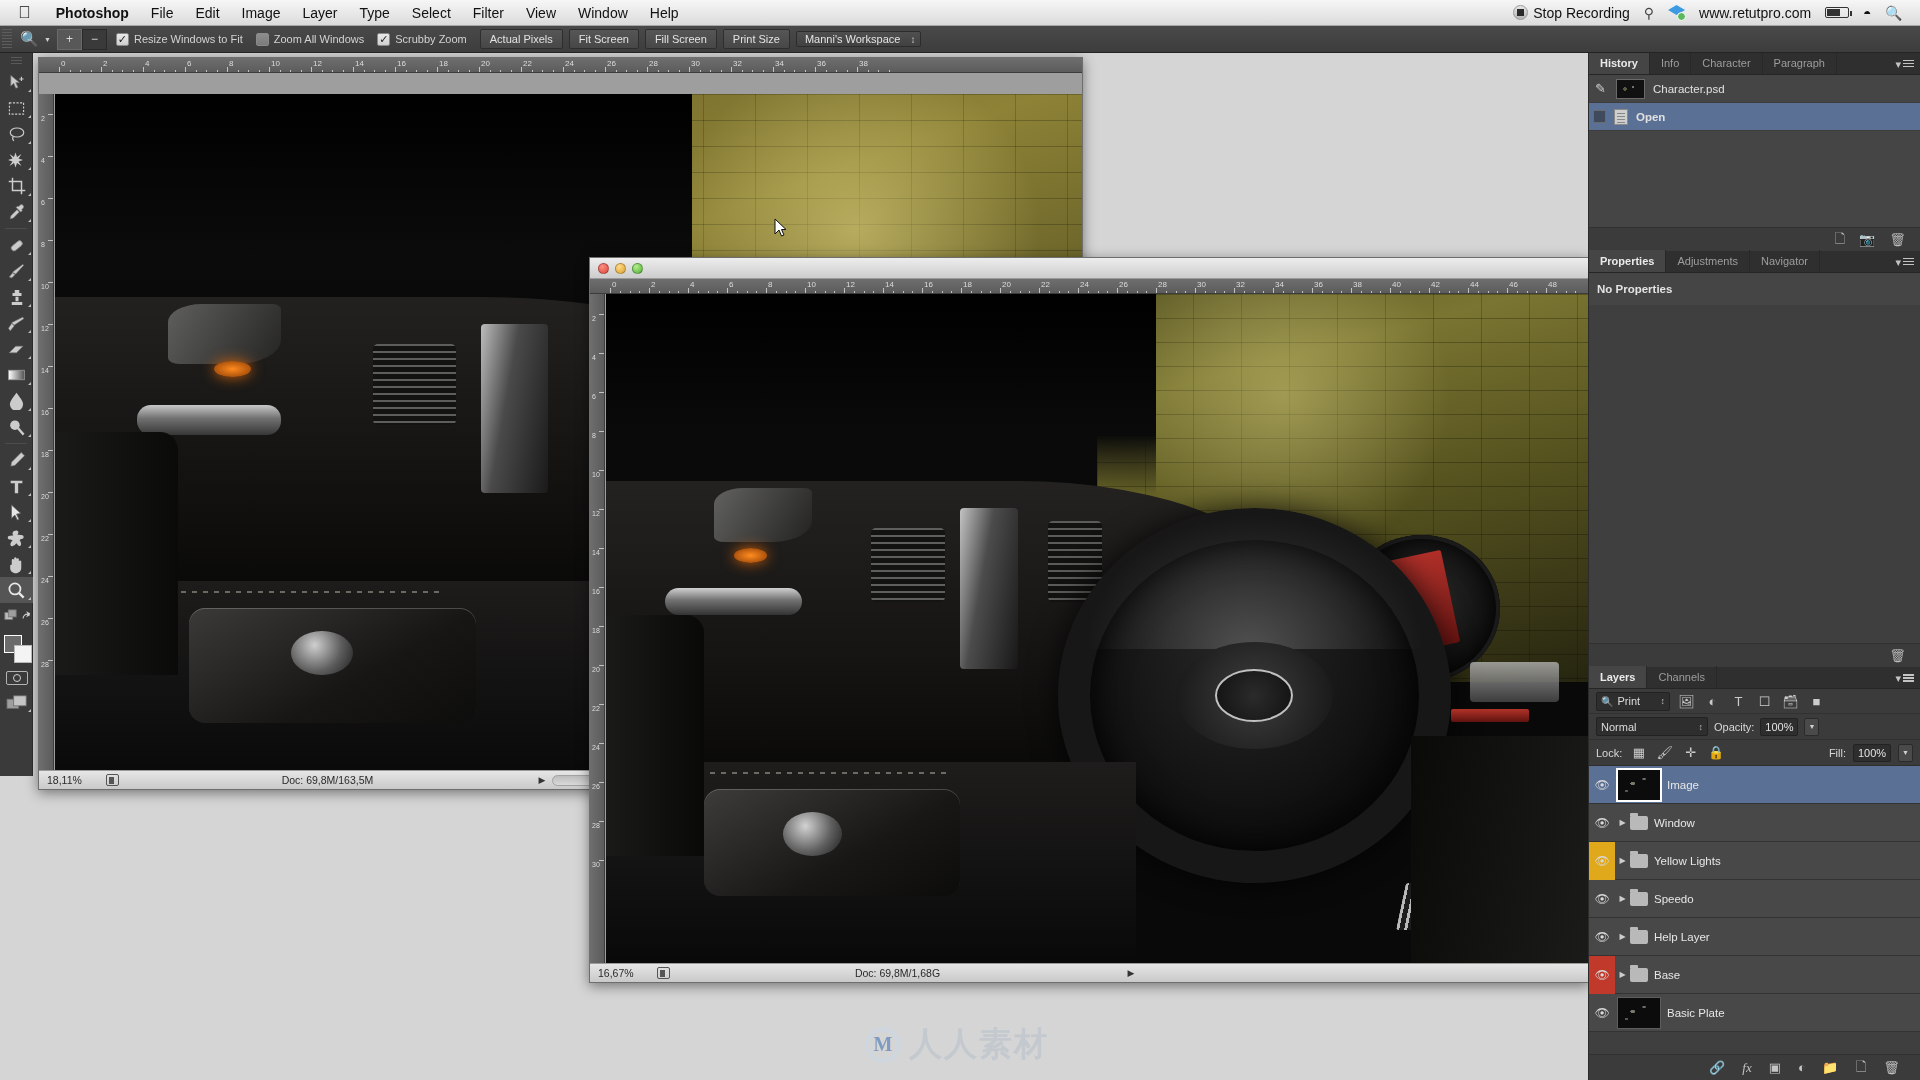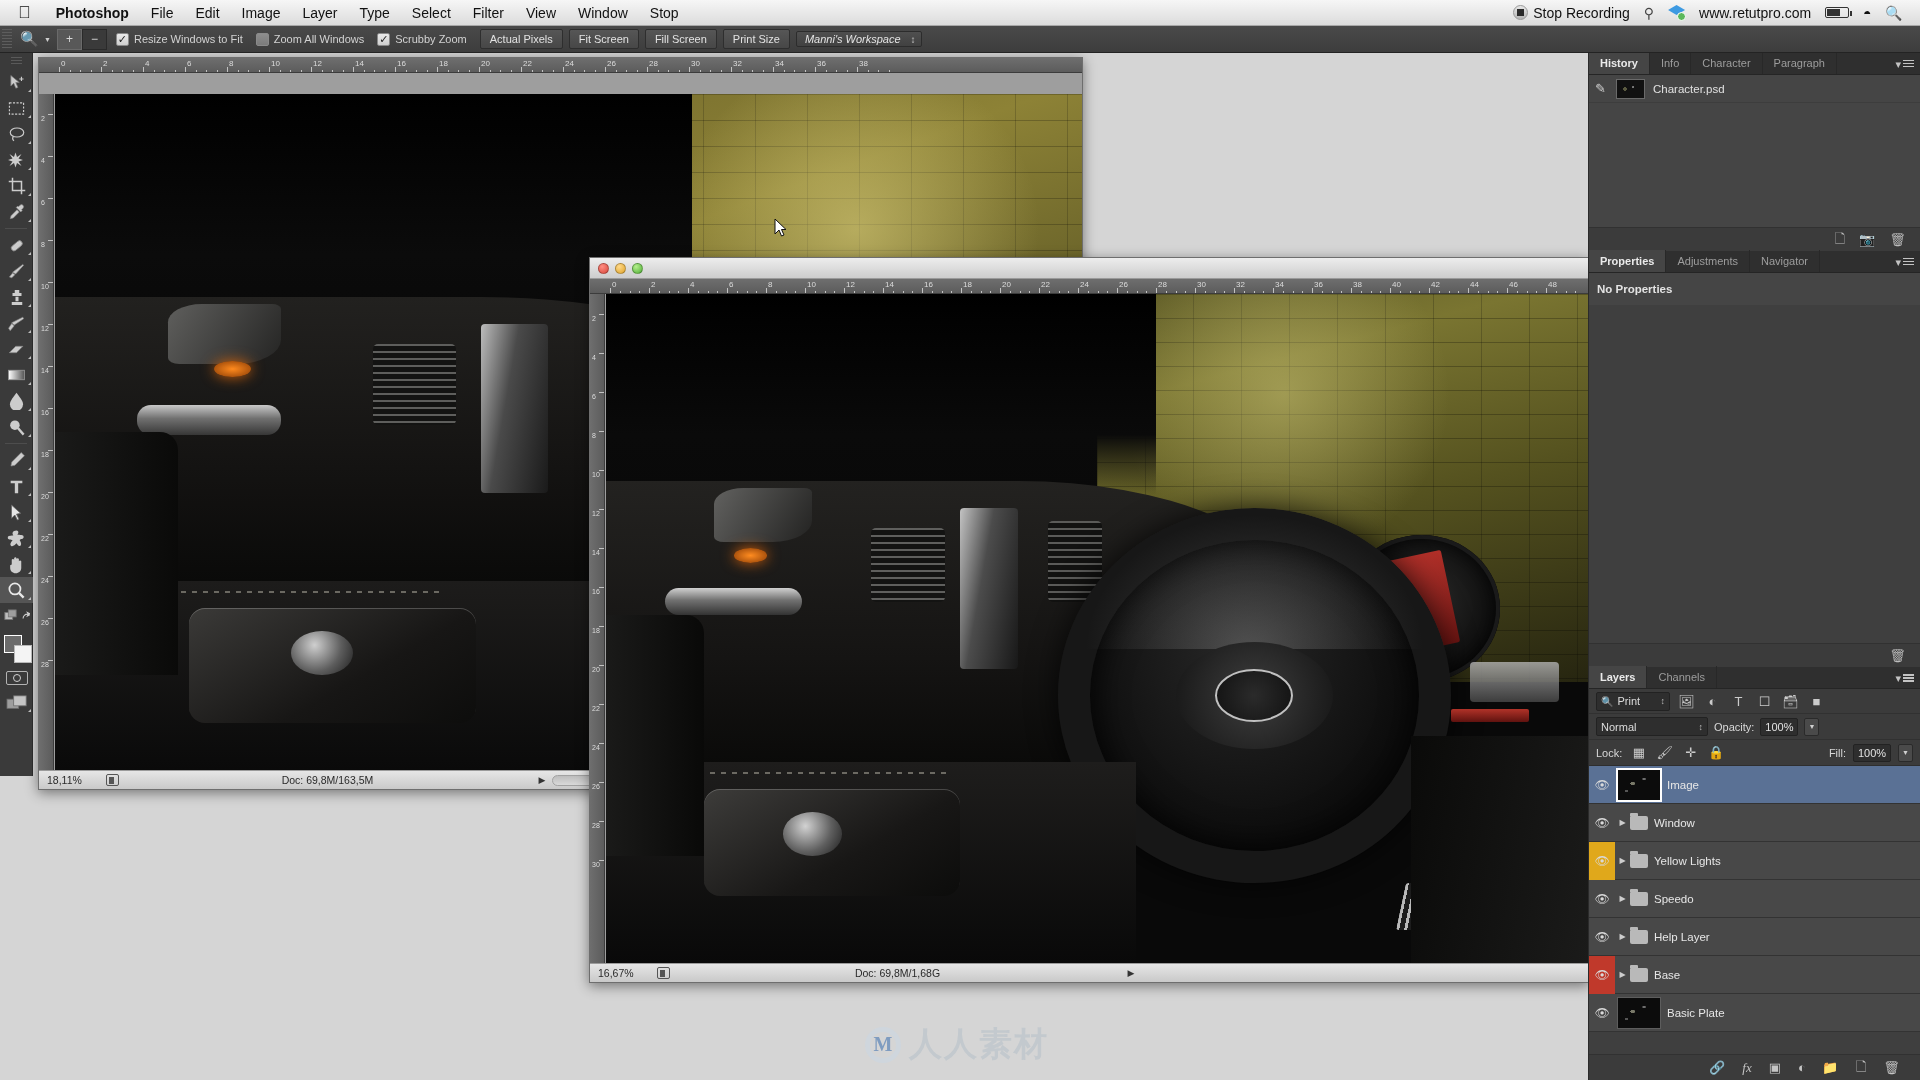--- a/index.html
+++ b/index.html
@@ -58,21 +58,21 @@
   .ckgrp{ display:flex;align-items:center;gap:5px;margin-right:13px;white-space:nowrap;}
   .ck{ width:13px;height:13px;background:linear-gradient(#e9e9e9,#cfcfcf);border:1px solid #8a8a8a;
        border-radius:2px;display:flex;align-items:center;justify-content:center;
        font-size:11px;color:#222;line-height:1;}
   .ck.off{ background:linear-gradient(#8d8d8d,#7b7b7b); color:transparent;}
   .obtn{ height:20px;padding:0 9px;display:flex;align-items:center;
      background:linear-gradient(#565656,#474747);border:1px solid #2e2e2e;border-radius:2px;
      color:#e2e2e2;font-size:11px;margin-right:6px;white-space:nowrap;}
   .ws-sel{ height:16px;padding:0 20px 0 8px;display:flex;align-items:center;
      background:linear-gradient(#4f4f4f,#414141);border:1px solid #2c2c2c;border-radius:2px;
-     color:#e4e4e4;font-size:11px;position:relative;margin-right:8px;white-space:nowrap;font-style:italic;}
+     color:#e4e4e4;font-size:11px;position:relative;margin-right:8px;white-space:nowrap;}
   .ws-sel:after{content:"\2195";position:absolute;right:5px;font-size:10px;color:#c9c9c9;}
 
   
   #desktop{ position:absolute; left:0; top:53px; width:1920px; height:1027px; background:#d5d5d5; }
 
   
   .wm-top{ position:absolute; left:855px; top:8px; font-size:22px; color:#cfcfcf; letter-spacing:1px;
            font-family:"Liberation Serif",serif; }
   .wm-bot{ position:absolute; left:865px; top:1022px; display:flex; align-items:center; gap:8px; }
   .wm-bot .ring{ width:36px;height:36px;border-radius:50%;border:5px solid #cfd6dd;
@@ -212,21 +212,21 @@
   <span class="mi bold">Photoshop</span>
   <span class="mi">File</span>
   <span class="mi">Edit</span>
   <span class="mi">Image</span>
   <span class="mi">Layer</span>
   <span class="mi">Type</span>
   <span class="mi">Select</span>
   <span class="mi">Filter</span>
   <span class="mi">View</span>
   <span class="mi">Window</span>
-  <span class="mi">Stop</span>
+  <span class="mi">Help</span>
   <span class="spacer"></span>
   <span class="right-item">
     <span class="rec-dot">
         <i></i>
       </span>
     <span>Stop Recording</span>
   </span>
   <span class="right-item magic">⚲</span>
   <span class="right-item">
     <span class="dbox">
@@ -904,20 +904,25 @@
     <span class="ptab">Character</span>
     <span class="ptab">Paragraph</span>
     <span class="pmenu">▾<span class="lines"></span></span>
   </div>
   <div class="panel-body" style="height:152px;position:relative;">
     <div class="hist-row">
       <span class="hist-ic">✎</span>
       <span class="hist-thumb"></span>
       <span>Character.psd</span>
     </div>
+    <div class="hist-row sel">
+      <span class="hist-chk"></span>
+      <span class="doc-ic"></span>
+      <span style="font-weight:bold">Open</span>
+    </div>
   </div>
   <div class="panel-foot">
     <span>🗋</span>
     <span>📷</span>
     <span>🗑</span>
   </div>
 
   <div class="panel-tabs">
     <span class="ptab on">Properties</span>
     <span class="ptab">Adjustments</span>

